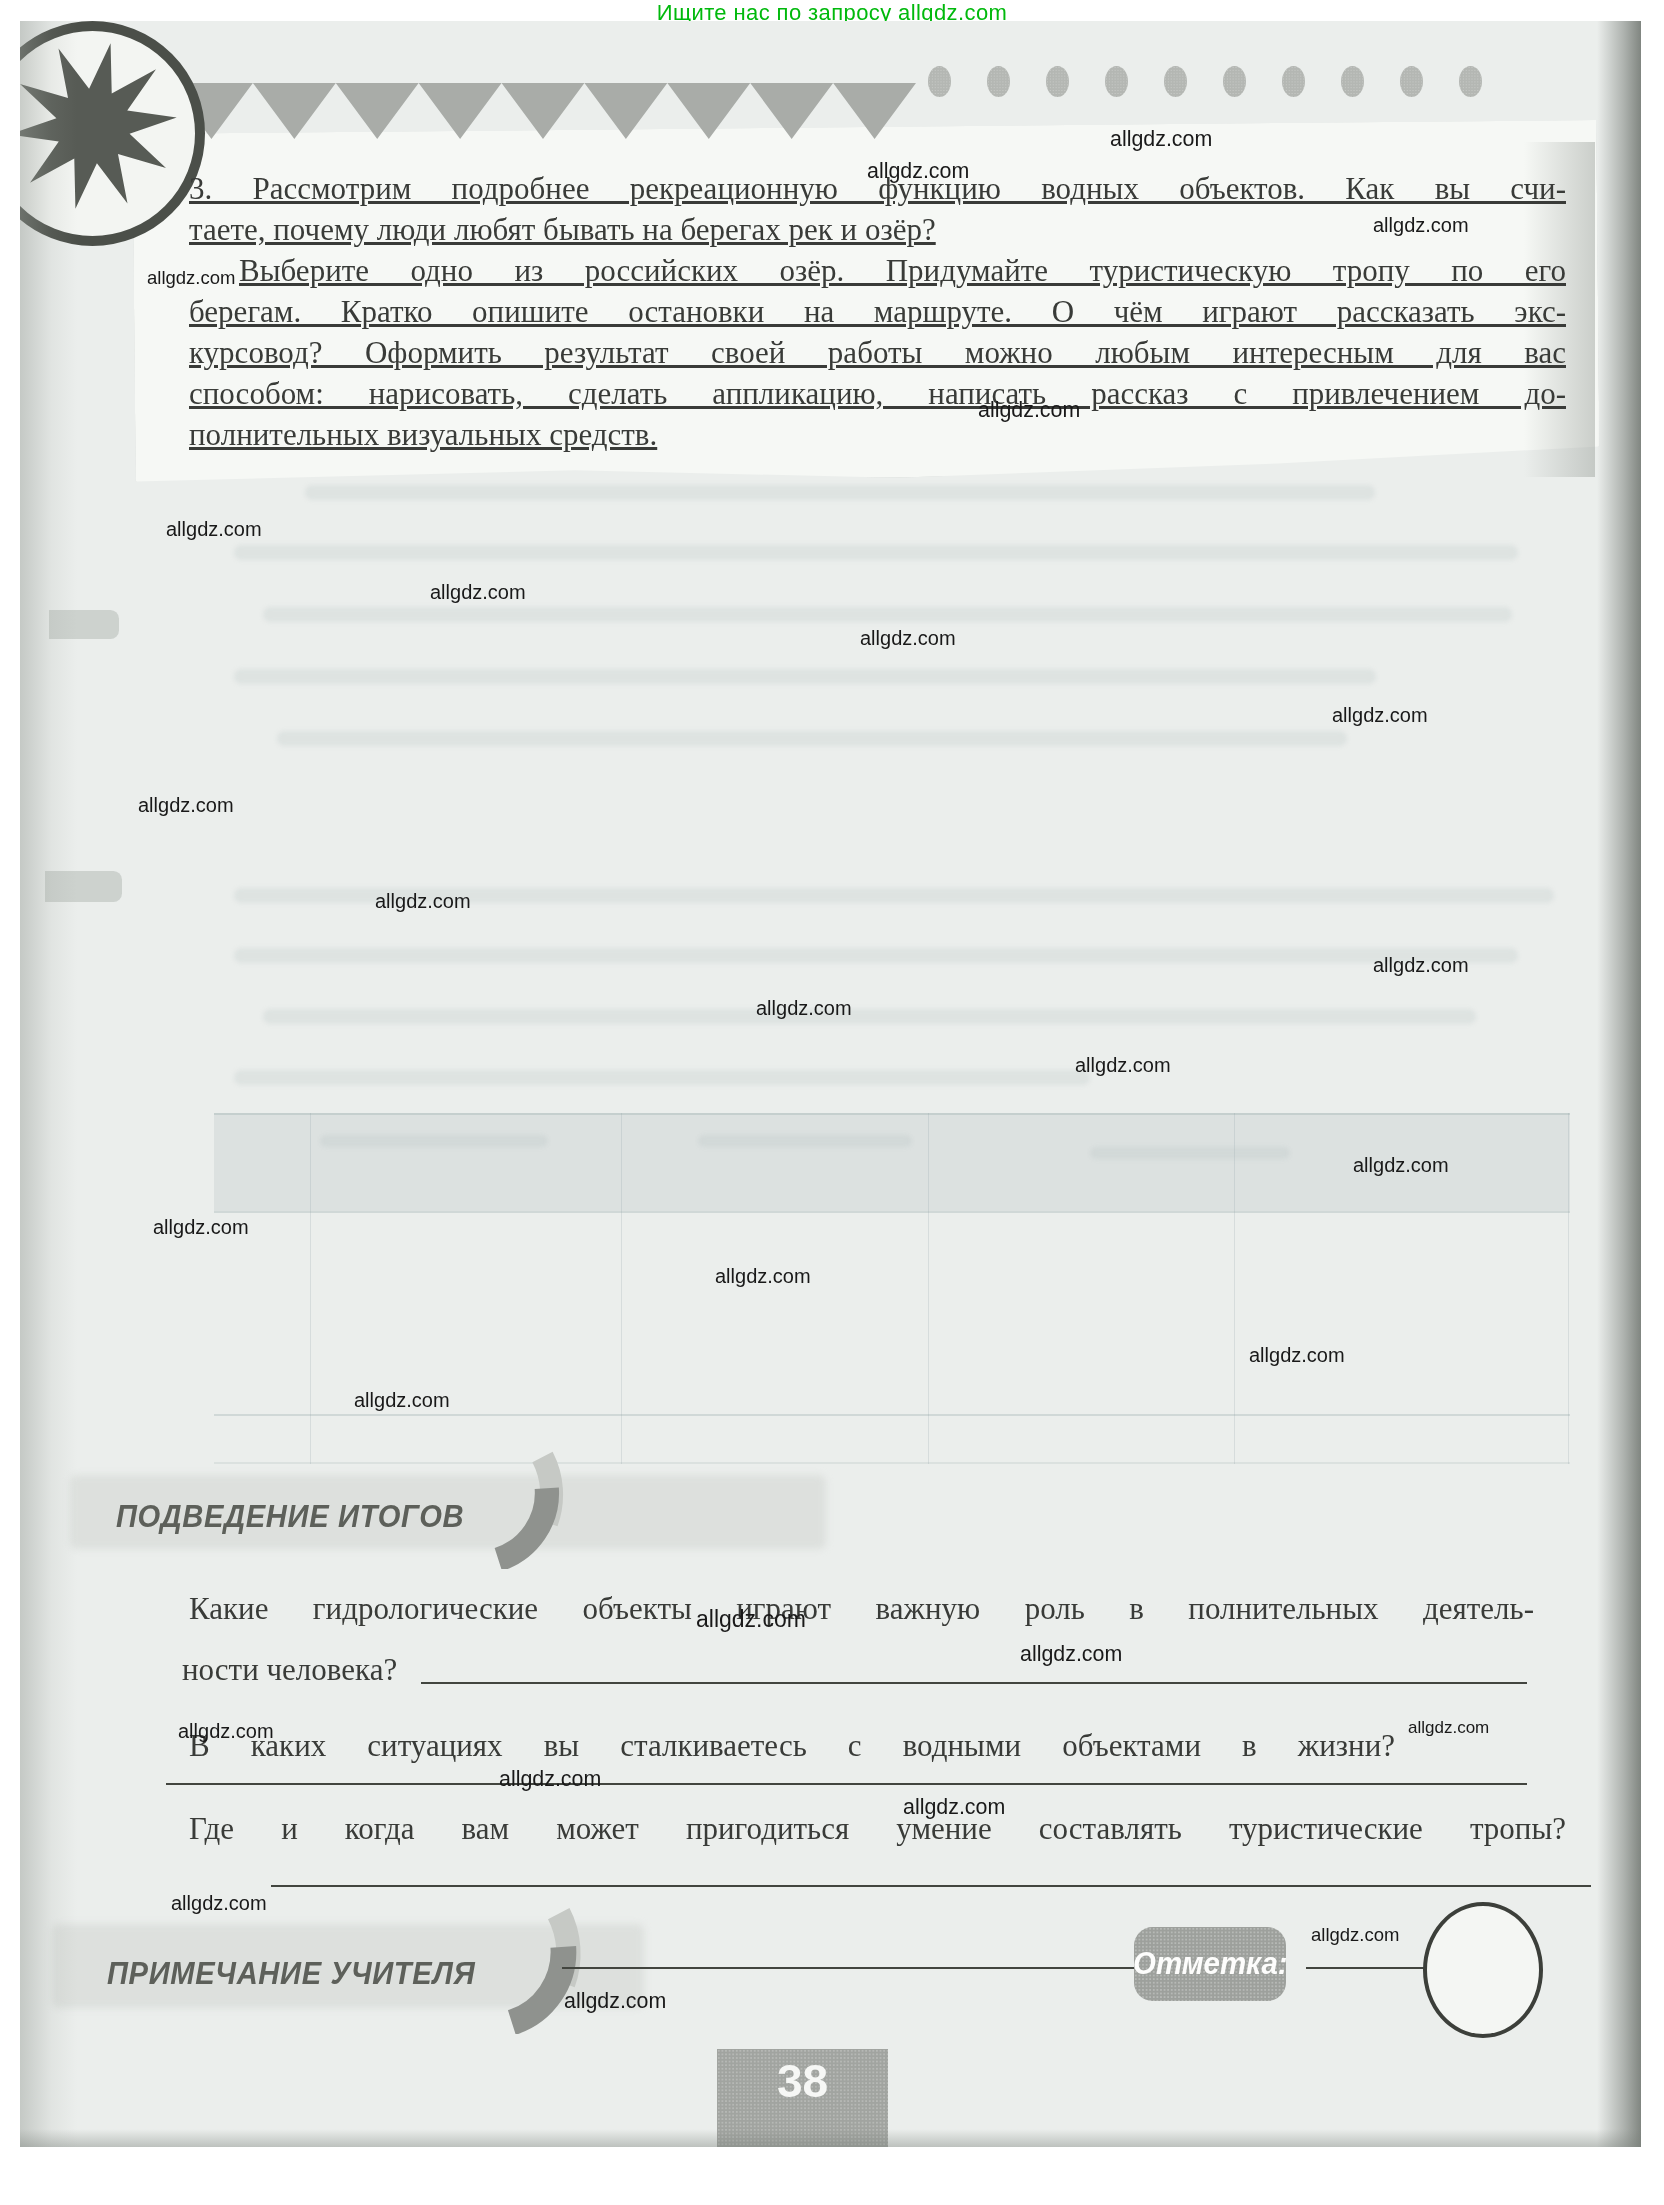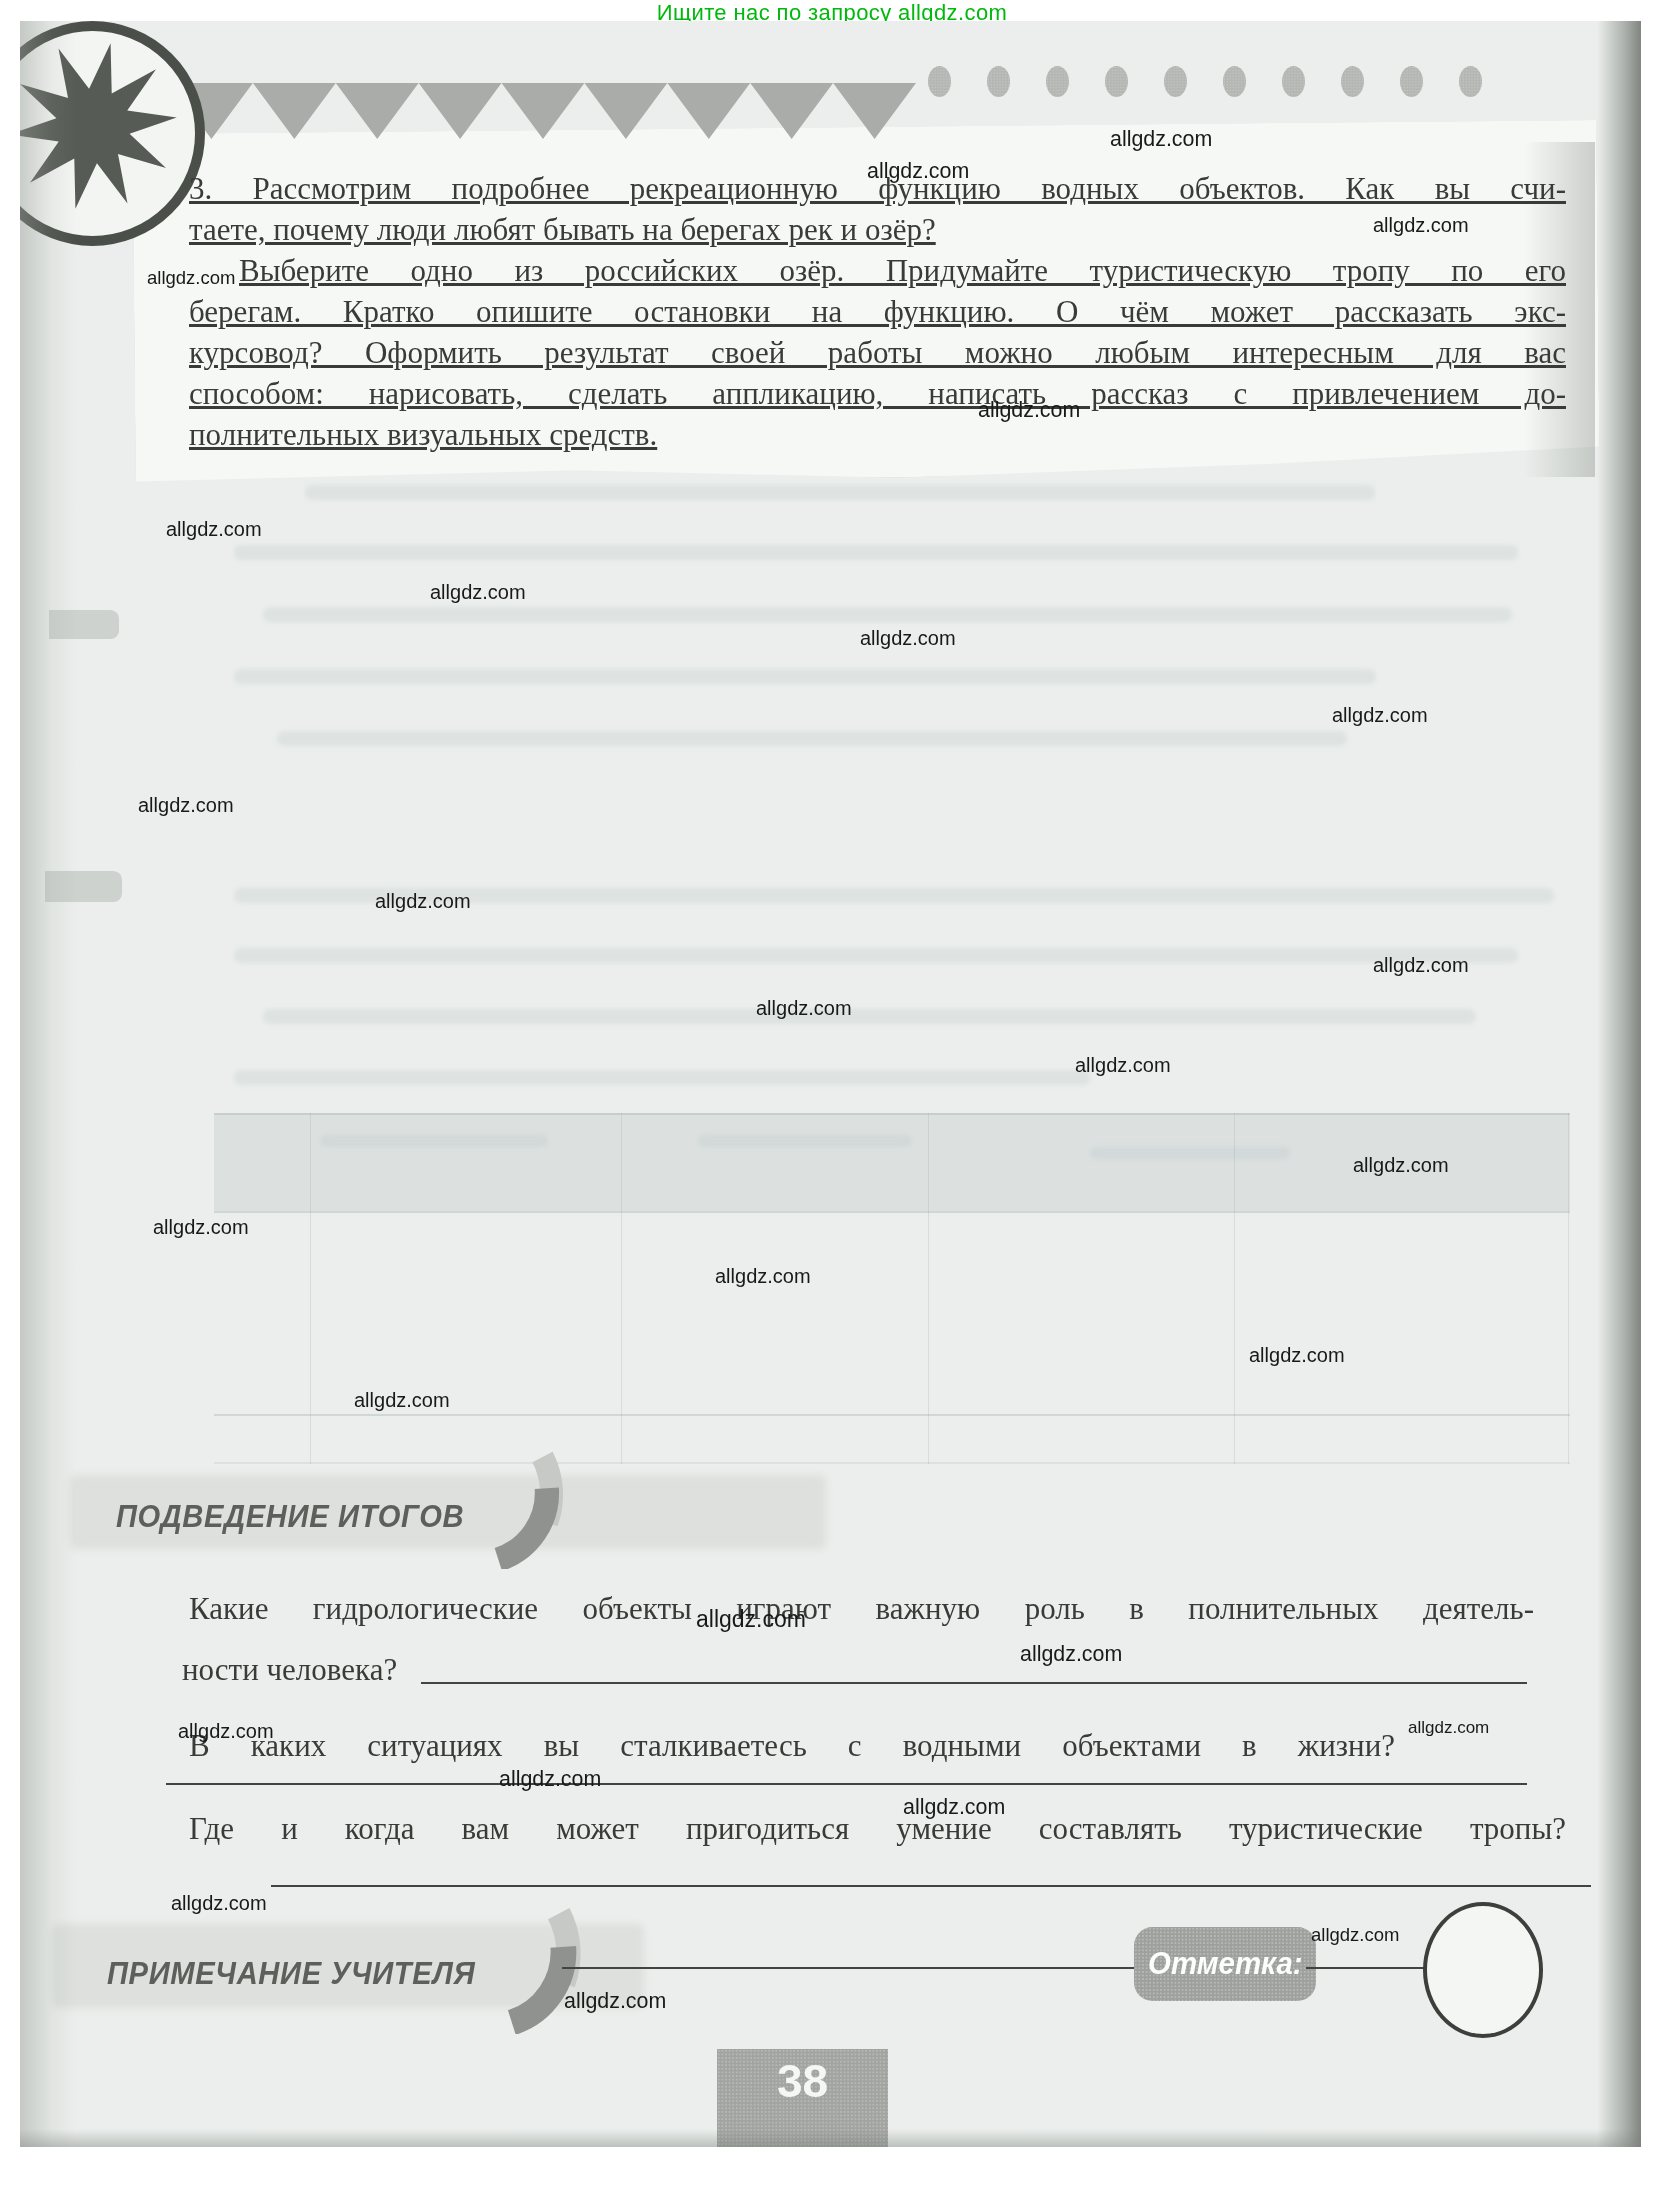--- a/index.html
+++ b/index.html
@@ -66,21 +66,21 @@
   .answer-line{position:absolute;z-index:4;border-top:2.1px solid #42453f;height:0;}
 
   
   .band{position:absolute;z-index:2;background:rgba(210,214,210,.55);filter:blur(3.6px);border-radius:7.1px;}
   .sec-title{position:absolute;z-index:4;font-weight:700;font-style:italic;
         color:#5d605a;font-size:31px;letter-spacing:0.7px;transform:scaleX(.94);transform-origin:left;
         white-space:nowrap;}
   .swoosh{position:absolute;z-index:3;}
 
   
-  .mark-badge{position:absolute;left:1114px;top:1906px;width:182px;height:74px;z-index:4;
+  .mark-badge{position:absolute;left:1114px;top:1906px;width:152px;height:74px;z-index:4;
         background-color:#9da09c;border-radius:18.5px;
         background-image:radial-gradient(rgba(255,255,255,.26) 0.9px,transparent 0.9px);
         background-size:3.6px 3.6px;
         display:flex;align-items:center;justify-content:center;}
   .mark-badge span{color:#fdfdfc;font-weight:700;font-style:italic;font-size:31px;transform:scaleX(.95);}
   .mark-circle{position:absolute;left:1403px;top:1881px;width:120px;height:136px;z-index:4;
         box-sizing:border-box;border:4.3px solid #3c3f3a;border-radius:50%;background:#f4f6f3;}
 
   
   .page-num{position:absolute;left:697px;top:2028px;width:171px;height:98px;z-index:4;
@@ -159,21 +159,21 @@
       <span class="dot"></span>
       <span class="dot"></span>
       <span class="dot"></span>
       <span class="dot"></span>
     </div>
 
     <div class="task">
       <div class="tline j">3. Рассмотрим подробнее рекреационную функцию водных объектов. Как вы счи-</div>
       <div class="tline l">таете, почему люди любят бывать на берегах рек и озёр?</div>
       <div class="tline j ind">Выберите одно из российских озёр. Придумайте туристическую тропу по его</div>
-      <div class="tline j">берегам. Кратко опишите остановки на функцию. О чём может рассказать экс-</div>
+      <div class="tline j">берегам. Кратко опишите остановки на маршруте. О чём играют рассказать экс-</div>
       <div class="tline j">курсовод? Оформить результат своей работы можно любым интересным для вас</div>
       <div class="tline j">способом: нарисовать, сделать аппликацию, написать рассказ с привлечением до-</div>
       <div class="tline l">полнительных визуальных средств.</div>
     </div>
 
     <div class="band" style="left:50px;top:1454px;width:756px;height:74px;"></div>
     <svg class="swoosh" style="left:437px;top:1430px;width:114px;height:118px;" viewBox="0 0 160 165">
       <path d="M 120,8 A 115 115 0 0 1 126,100" stroke="#c6c9c5" stroke-width="32" fill="none"></path>
       <path d="M 126,52 A 98 98 0 0 1 58,152" stroke="#8f928e" stroke-width="34" fill="none"></path>
     </svg>

